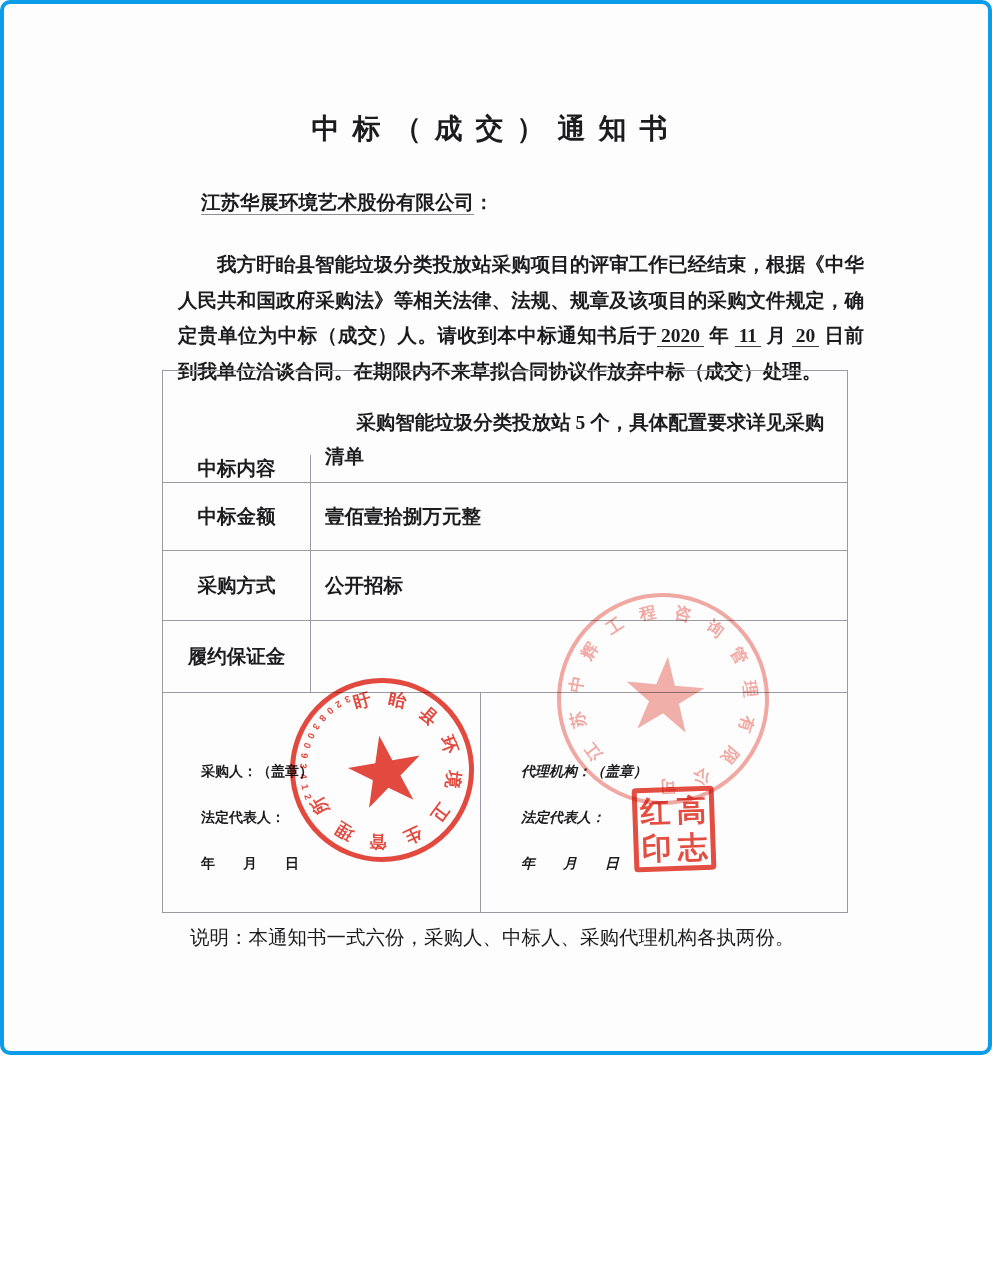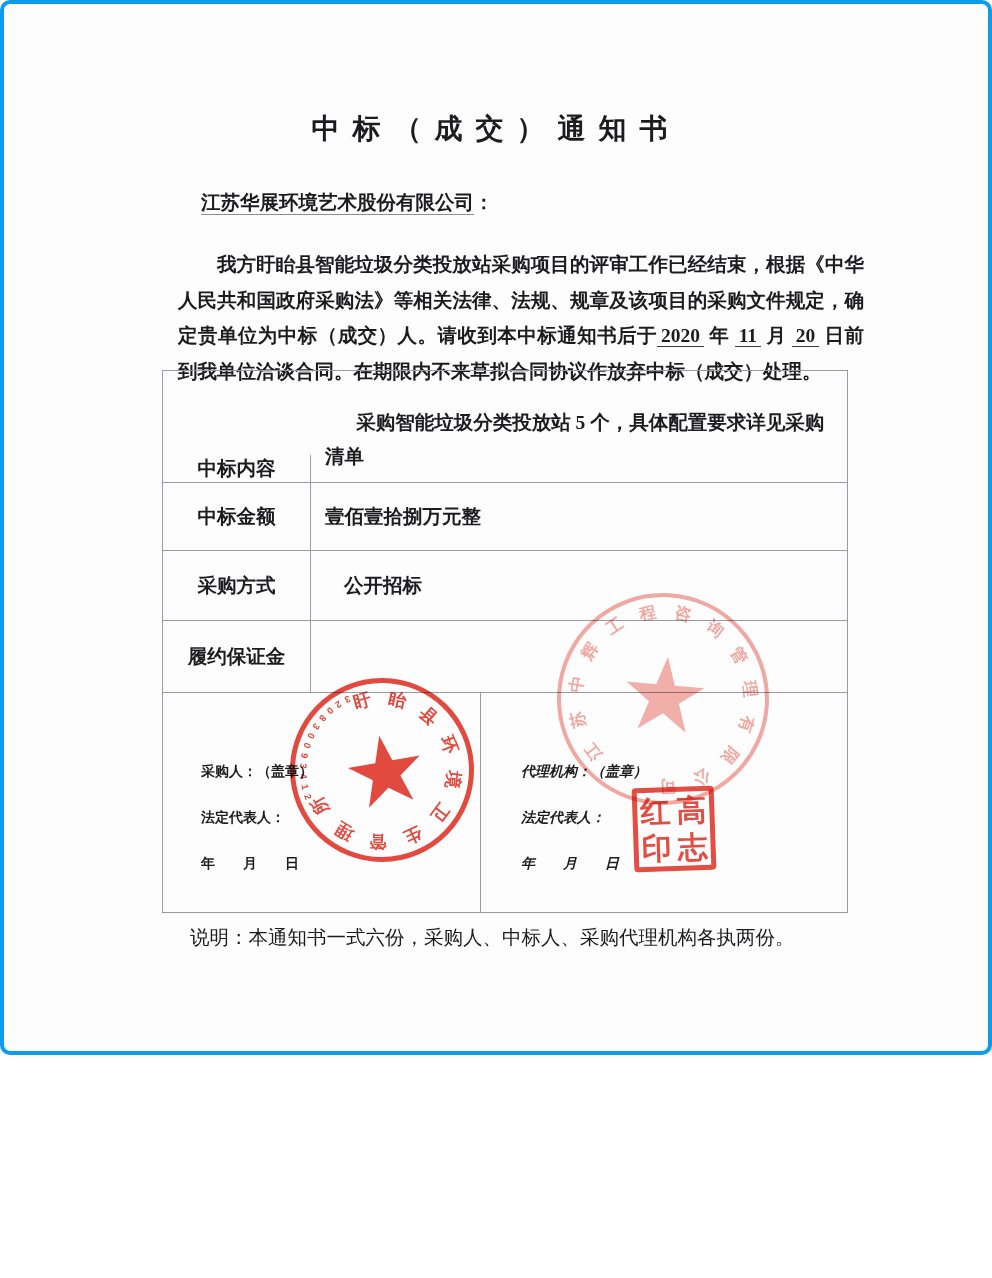--- a/index.html
+++ b/index.html
@@ -44,21 +44,21 @@
     display:flex;align-items:center;justify-content:center;
     font-size:19.5px;font-weight:700;
   }
   .t-value{
     flex:1;display:flex;align-items:center;box-sizing:border-box;
     font-size:19.5px;font-weight:600;padding:8px 14px;line-height:34px;
   }
   .t-value .cell-text{text-indent:1.6em;display:block;}
   .row-content{height:112px;align-items:flex-end;}
   .row-amount{height:68px;}
-  .row-method{height:70px;gap:19px;}
+  .row-method{height:70px;}
   .row-bond{height:72px;}
   .row-sign{height:219px;}
   .sign-cell{box-sizing:border-box;font-size:14px;font-weight:700;line-height:46px;padding-top:56px;}
   .sign-left{width:318px;flex:none;border-right:1px solid var(--grid);padding-left:38px;}
   .sign-right{flex:1;padding-left:40px;font-style:italic;}
   .note{
     position:absolute;top:924px;left:190px;width:680px;
     font-size:19.5px;font-weight:400;
   }
   

